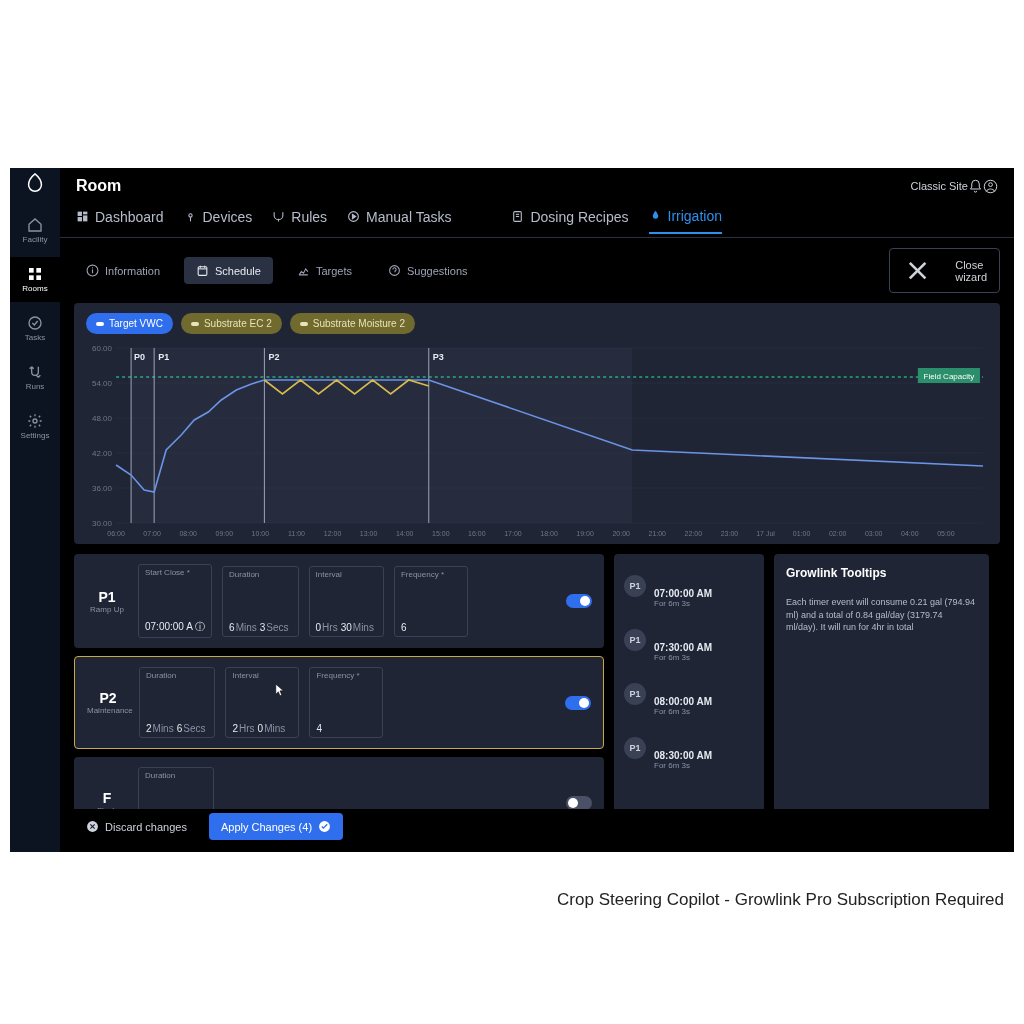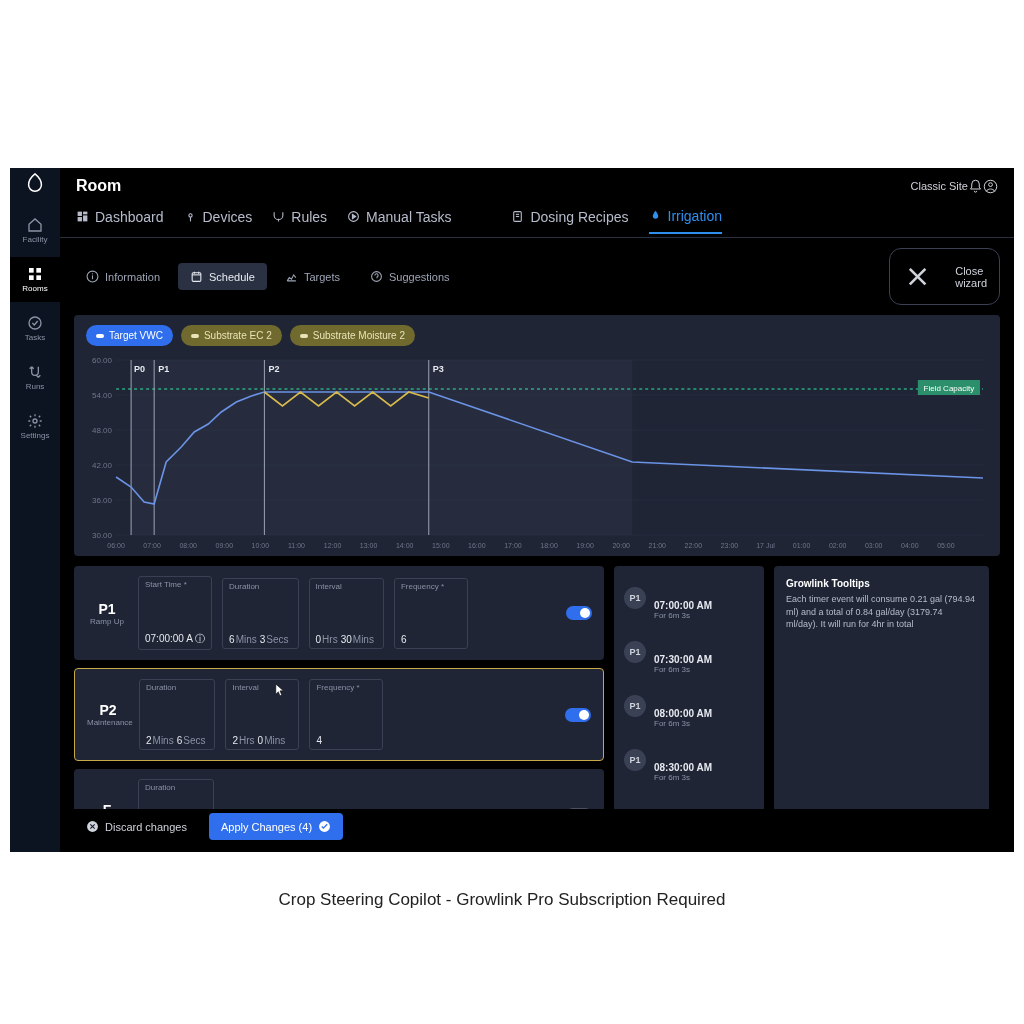--- a/index.html
+++ b/index.html
@@ -14,25 +14,25 @@
 .top-bar { height: 36px; display: flex; align-items: center; justify-content: space-between; padding: 0 16px; }
 .top-bar h1 { color: #fff; font-size: 16px; font-weight: 600; }
 .top-right { display: flex; align-items: center; color: #cfd3db; font-size: 11px; }
 .top-right svg { width: 15px; height: 15px; }
 .tab-strip { height: 34px; display: flex; align-items: center; gap: 20px; padding: 0 16px; border-bottom: 1px solid #2a3040; }
 .tab { display: flex; align-items: center; gap: 6px; color: #b6bccb; font-size: 14px; cursor: pointer; padding-bottom: 8px; }
 .tab.active { color: #2f8fed; border-bottom: 2px solid #2f8fed; }
 .tab svg { width: 13px; height: 13px; }
 .content { flex: 1; padding: 10px 14px; display: flex; flex-direction: column; gap: 10px; overflow: hidden; }
 .subtab-row { display: flex; align-items: center; justify-content: space-between; }
-.subtabs { display: flex; gap: 6px; }
+.subtabs { display: flex; gap: 12px; }
 .subtab { display: flex; align-items: center; gap: 6px; padding: 7px 12px; color: #9da4b5; font-size: 11px; cursor: pointer; border-radius: 4px; }
 .subtab.active { background: #2a3142; color: #e7eaf0; }
 .subtab svg { width: 13px; height: 13px; }
-.close-wizard { border: 1px solid #3a4155; border-radius: 12px; padding: 12px 12px; display: flex; align-items: center; gap: 22px; cursor: pointer; color: #cfd3db; }
+.close-wizard { border: 1px solid #3a4155; border-radius: 4px; padding: 6px 12px; display: flex; align-items: center; gap: 22px; cursor: pointer; color: #cfd3db; }
 .chart-card { background: #1f2535; border-radius: 4px; padding: 10px 12px 6px; }
 .chip-row { display: flex; gap: 8px; margin-bottom: 6px; }
 .chip { padding: 5px 10px; border-radius: 12px; font-size: 10px; display: flex; align-items: center; gap: 5px; background: #2a3142; color: #cfd3db; cursor: pointer; }
 .chip.blue { background: #2f6fed; color: #fff; }
 .chip.olive { background: #706a2e; color: #e8e3b8; }
 .chip .dot { width: 8px; height: 4px; border-radius: 2px; background: currentColor; }
 .chart-area { position: relative; height: 198px; }
 .chart-area svg { width: 100%; height: 100%; }
 .phase-cards { display: flex; gap: 10px; }
 .phase-col { display: flex; flex-direction: column; gap: 8px; flex: 1; }
@@ -48,28 +48,28 @@
 .toggle { width: 26px; height: 14px; border-radius: 7px; background: #2f6fed; position: absolute; right: 12px; display: flex; align-items: center; }
 .toggle.off { background: #4a5166; }
 .toggle .knob { width: 10px; height: 10px; border-radius: 50%; background: #fff; margin-left: 14px; }
 .toggle.off .knob { margin-left: 2px; }
 .side-panel { width: 150px; background: #1f2535; border-radius: 4px; padding: 10px; display: flex; flex-direction: column; gap: 10px; }
 .sched-item { display: flex; align-items: center; gap: 8px; }
 .sched-item .circ { width: 22px; height: 22px; border-radius: 50%; background: #3a4155; display: flex; align-items: center; justify-content: center; font-size: 9px; color: #cfd3db; font-weight: 600; }
 .sched-item .txt .t1 { font-size: 10px; color: #e7eaf0; font-weight: 700; margin-top: 24px; }
 .sched-item .txt .t2 { font-size: 8px; color: #8a92a6; }
 .tooltip-panel { width: 215px; background: #1f2535; border-radius: 4px; padding: 12px; }
-.tooltip-panel h3 { color: #fff; font-size: 10px; margin-bottom: 4px; }
+.tooltip-panel h3 { color: #fff; font-size: 12px; margin-bottom: 16px; }
 .tooltip-panel p { font-size: 9px; color: #b6bccb; line-height: 1.4; }
 .bottom-bar { display: flex; gap: 10px; padding: 4px 14px 12px; }
 .btn { padding: 7px 12px; border-radius: 4px; font-size: 11px; display: flex; align-items: center; gap: 6px; cursor: pointer; justify-content: center; }
 .btn.ghost { color: #cfd3db; }
 .btn.primary { background: #2f6fed; color: #fff; }
 .btn svg { width: 13px; height: 13px; }
-.caption { position: absolute; left: 0; right: 20px; top: 890px; text-align: center; font-size: 17px; color: #222; }
+.caption { position: absolute; left: 0; right: 20px; top: 890px; text-align: right; font-size: 17px; color: #222; }
 .cursor { position: absolute; width: 10px; height: 14px; pointer-events: none; }
 </style>
 </head>
 <body>
 
 <div class="app-frame">
 
   <div class="left-rail">
     <svg class="logo" viewBox="0 0 24 24">
         <path d="M12 2 C7 6 5 10 5 14 a7 7 0 0 0 14 0 C19 10 17 6 12 2 Z" fill="none" stroke="#fff" stroke-width="1.6"></path>
@@ -308,21 +308,21 @@
 
       <div class="phase-cards">
         <div class="phase-col" style="flex:0 0 530px">
 
           <div class="phase-card">
             <div class="phase-badge">
                 <div class="big">P1</div>
                 <div class="small">Ramp Up</div>
               </div>
             <div class="field-group">
-                <div class="lbl">Start Time *</div>
+                <div class="lbl">Start Close *</div>
                 <div class="val"><span>07:00:00 A</span> ⓘ</div>
               </div>
             <div class="field-group">
                 <div class="lbl">Duration</div>
                 <div class="val"><span>6</span><span class="unit">Mins</span><span>3</span><span class="unit">Secs</span></div>
               </div>
             <div class="field-group">
                 <div class="lbl">Interval</div>
                 <div class="val"><span>0</span><span class="unit">Hrs</span><span>30</span><span class="unit">Mins</span></div>
               </div>

